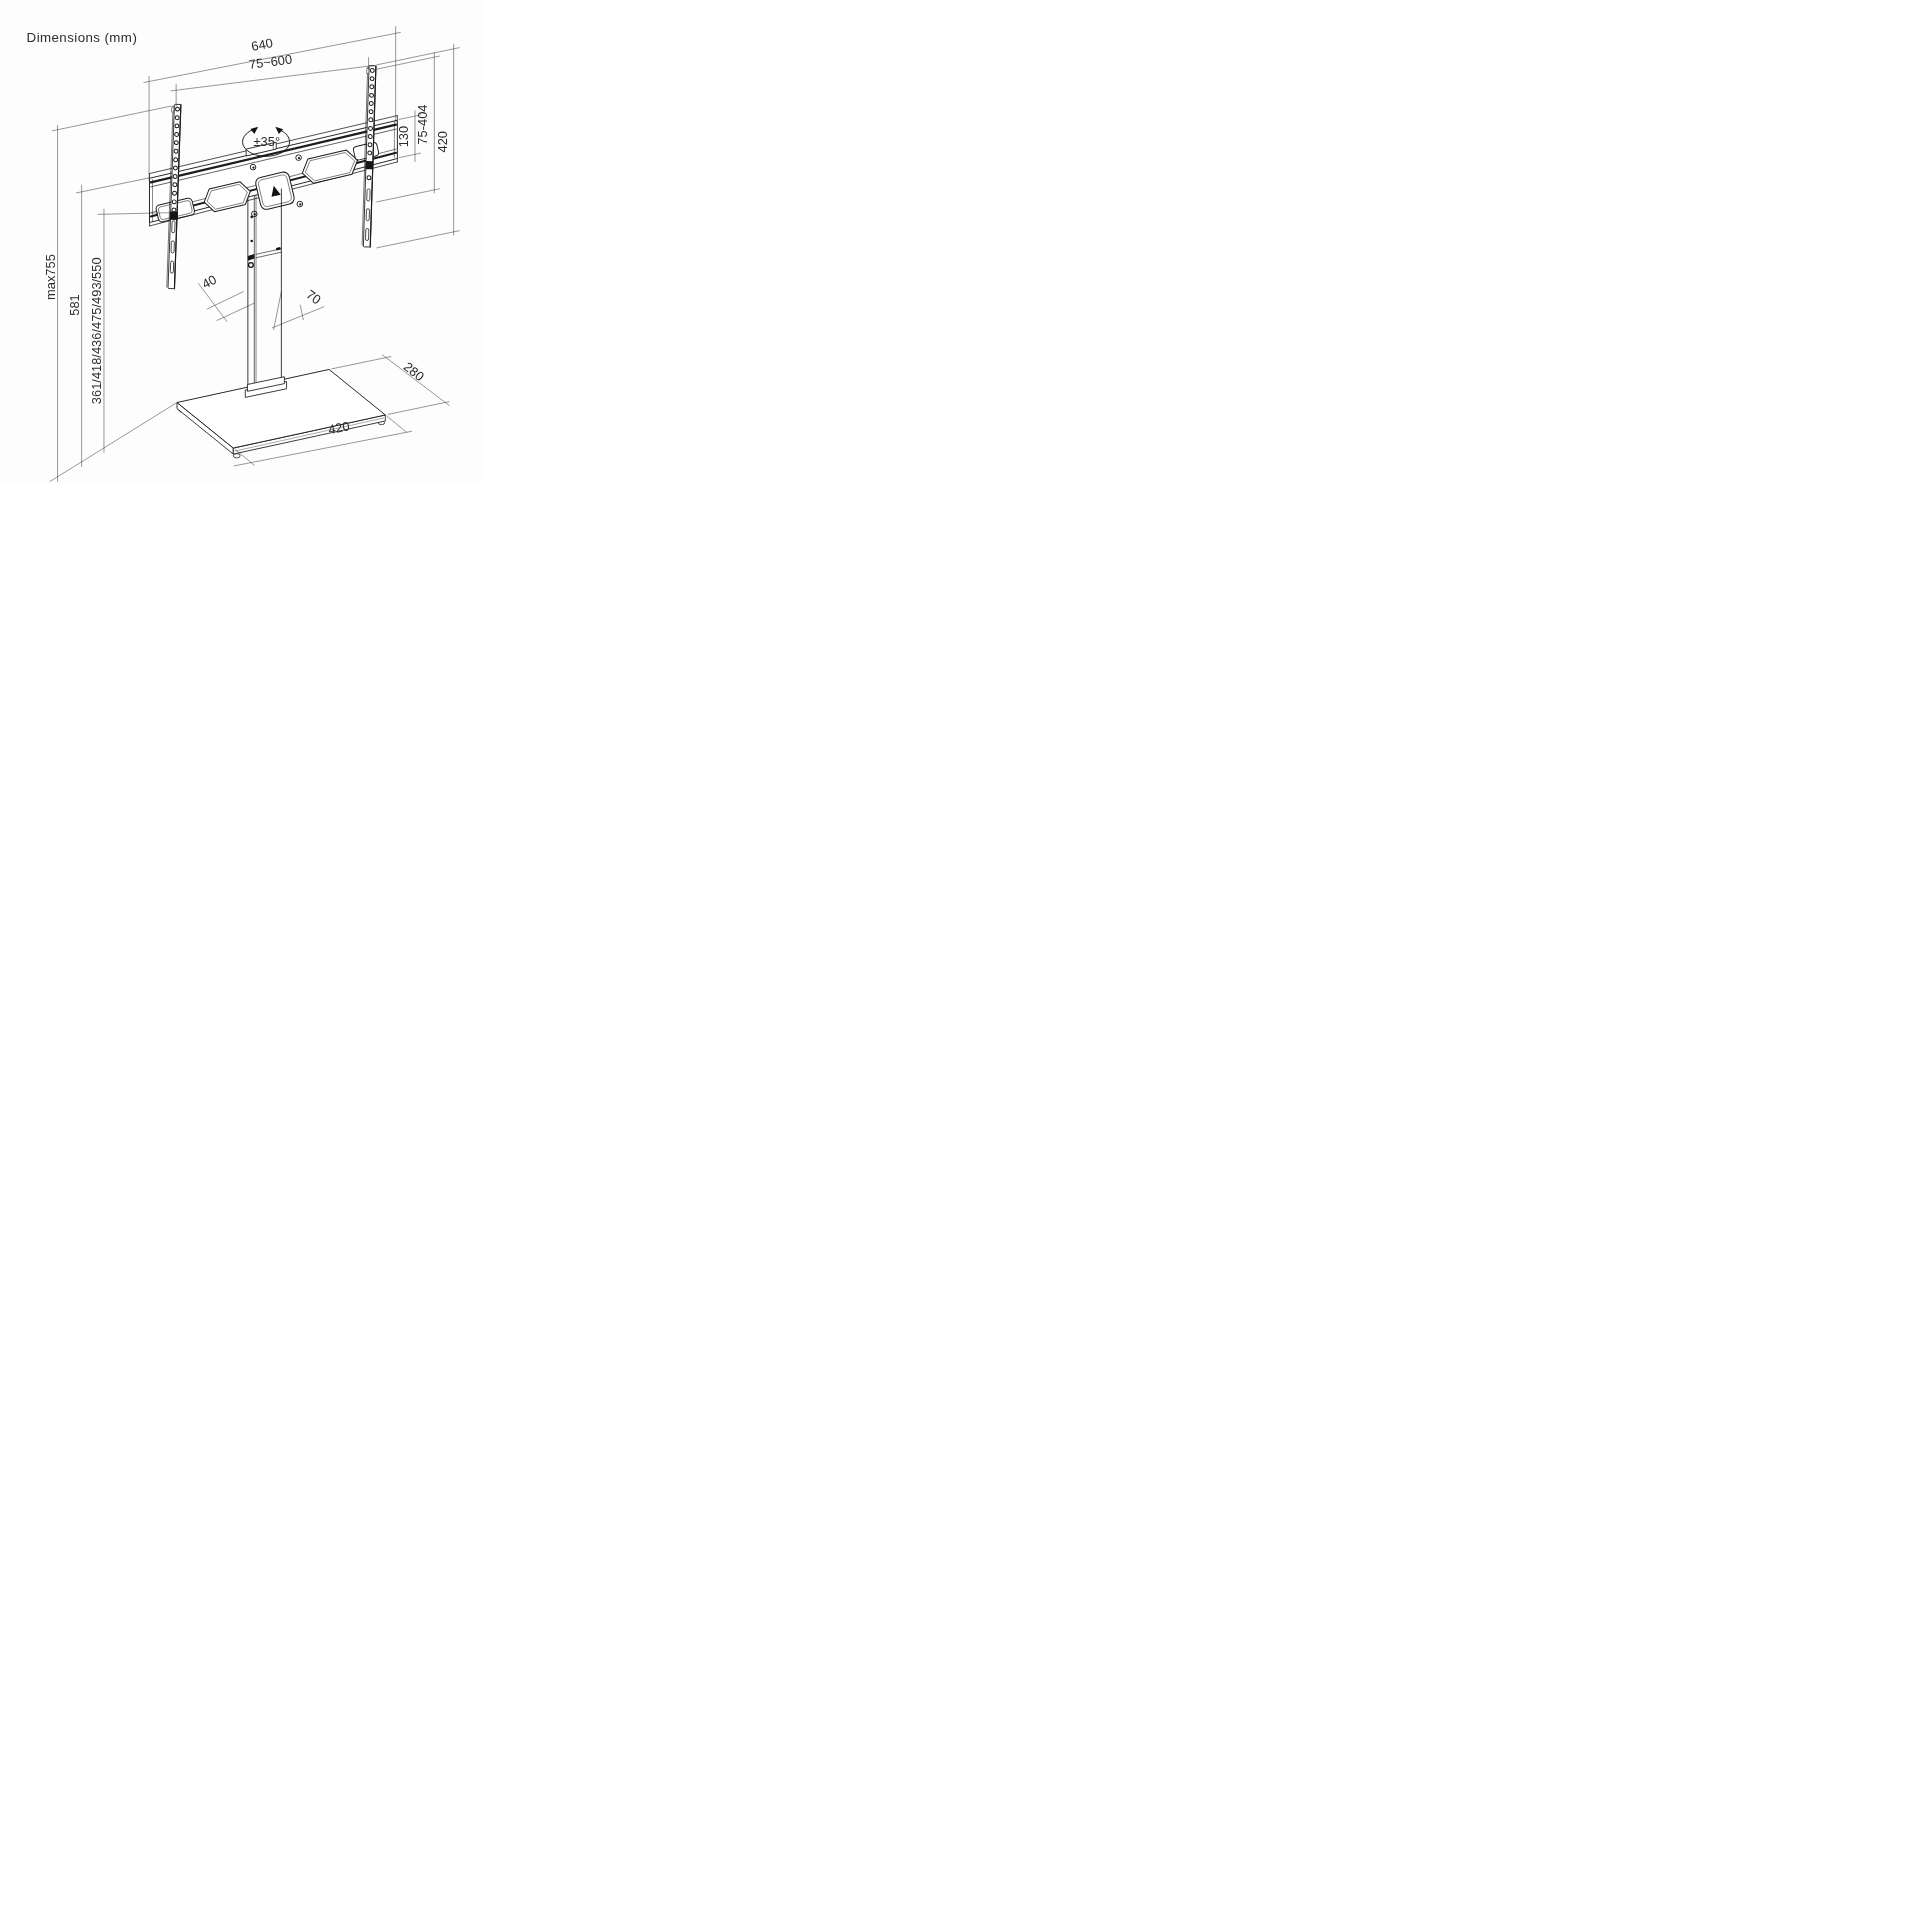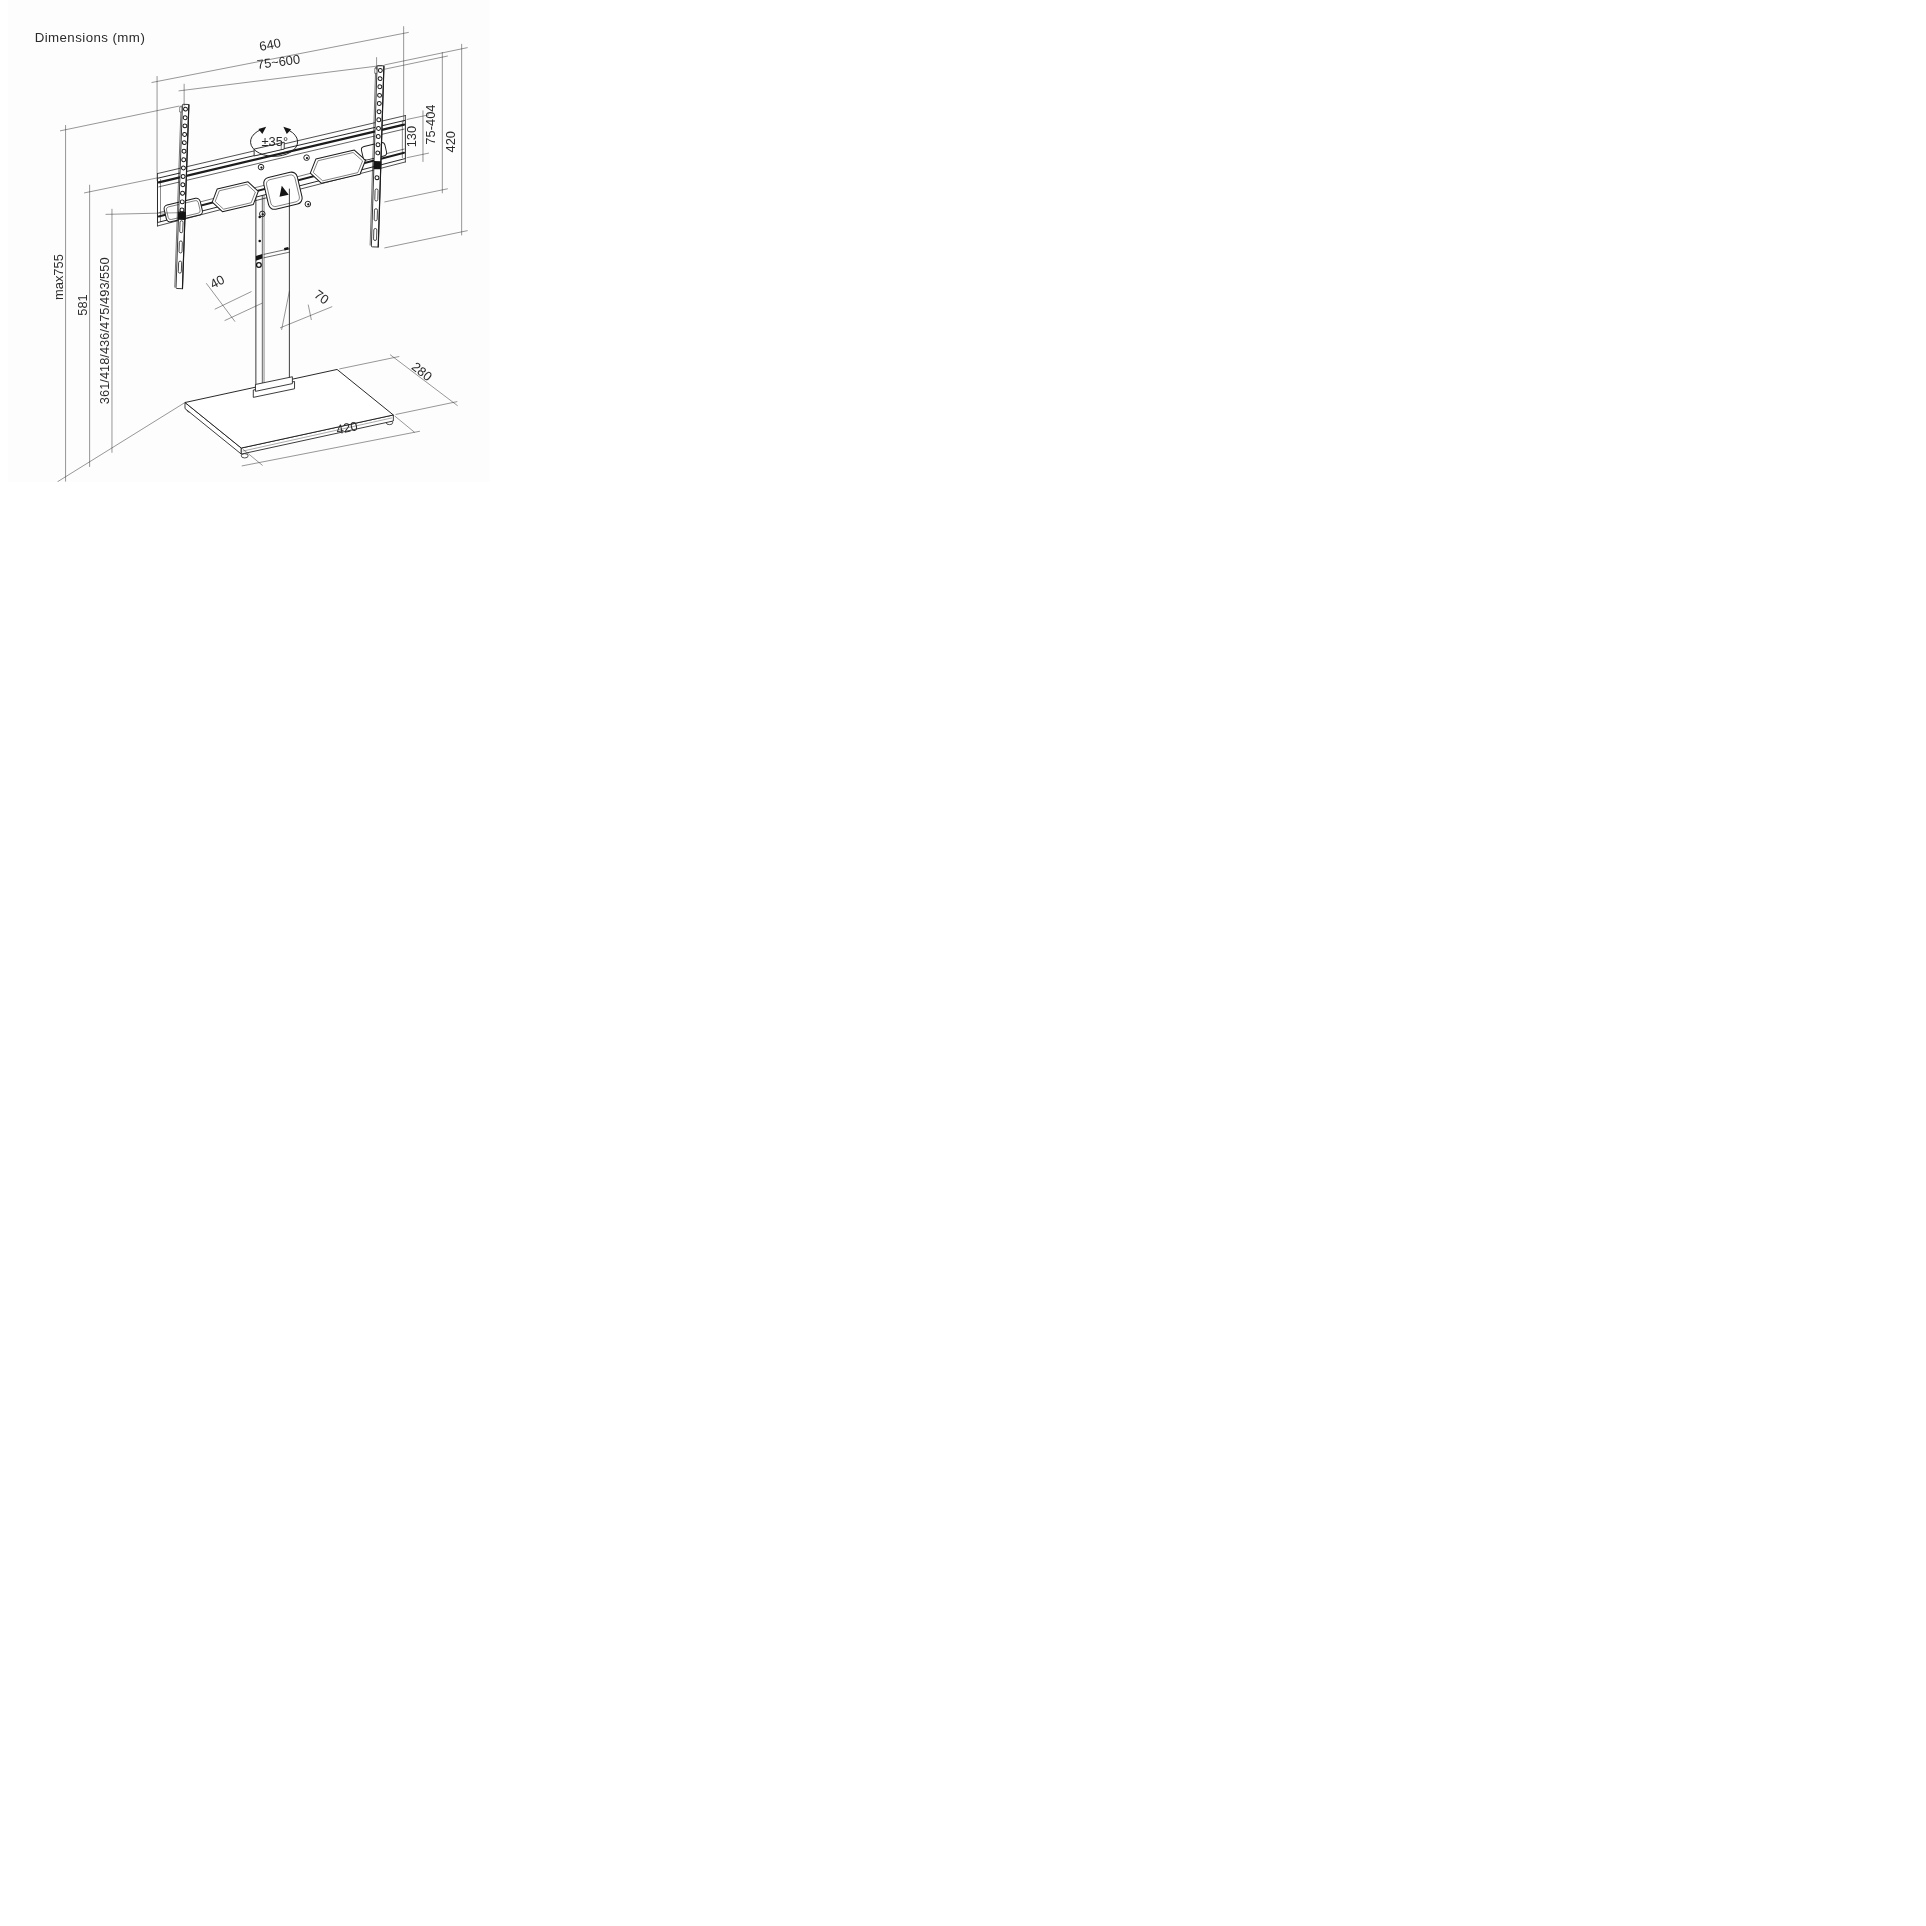--- a/index.html
+++ b/index.html
@@ -1,16 +1,16 @@
 <!DOCTYPE html>
 <html style="font-size:6.9px"><head>
 <meta charset="utf-8">
 <style>
   html,body{margin:0;padding:0;background:#ffffff;}
-  .stage{width:482px;height:482px;position:relative;background:#fdfdfd;overflow:hidden;margin-left:8px;}
+  .stage{width:482px;height:482px;position:relative;background:#fdfdfd;overflow:hidden;}
   svg{display:block;}
   .struct{stroke:#1c1c1e;fill:none;stroke-linecap:round;stroke-linejoin:round;}
   .face{fill:#ffffff;stroke:#1c1c1e;stroke-linejoin:round;}
   .dim{stroke:#2d2d2f;stroke-width:1.15;fill:none;stroke-linecap:round;}
   .dimtxt{font-family:"Liberation Sans",sans-serif;font-size:30px;fill:#2b2b2d;text-anchor:middle;}
   .ttl{font-family:"Liberation Sans",sans-serif;font-size:31px;fill:#2b2b2d;letter-spacing:1px;}
   .h{fill:#fff;stroke:#161616;stroke-width:2.3;}
   .slot{fill:#fff;stroke:#161616;stroke-width:1.8;}
   .dark{fill:#141414;stroke:none;}
 </style>

